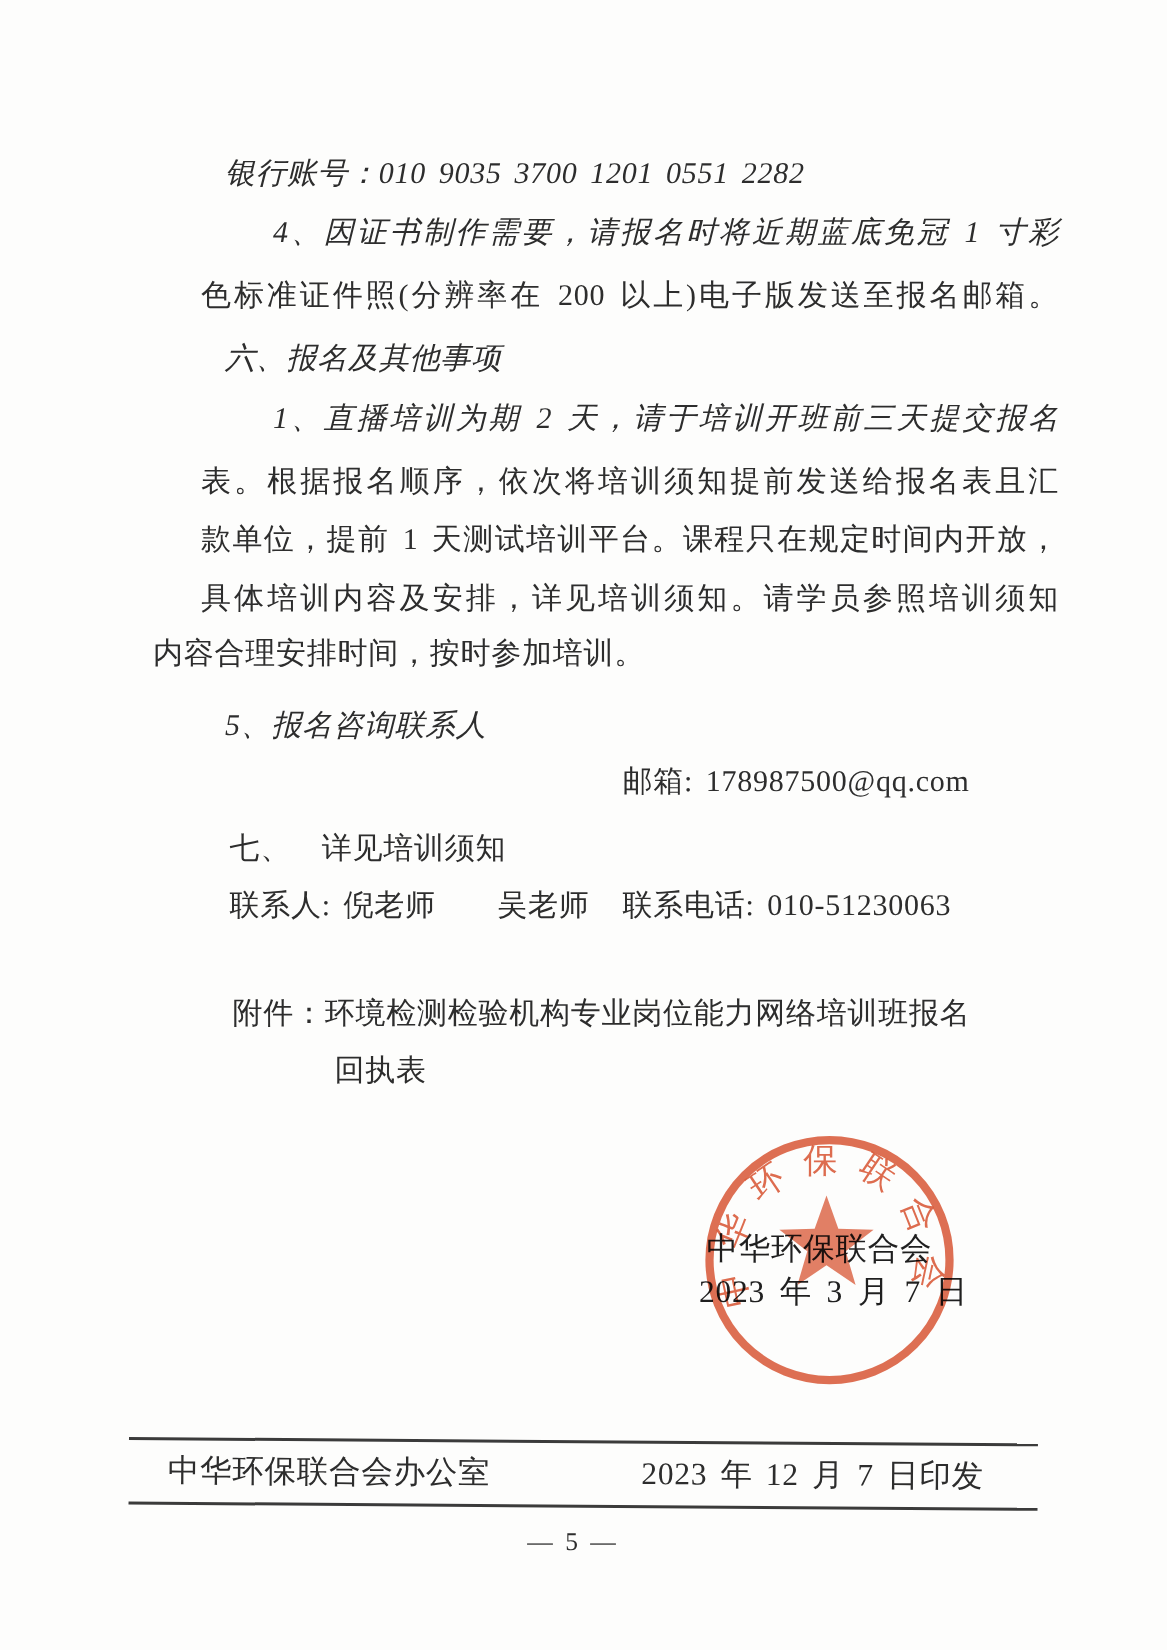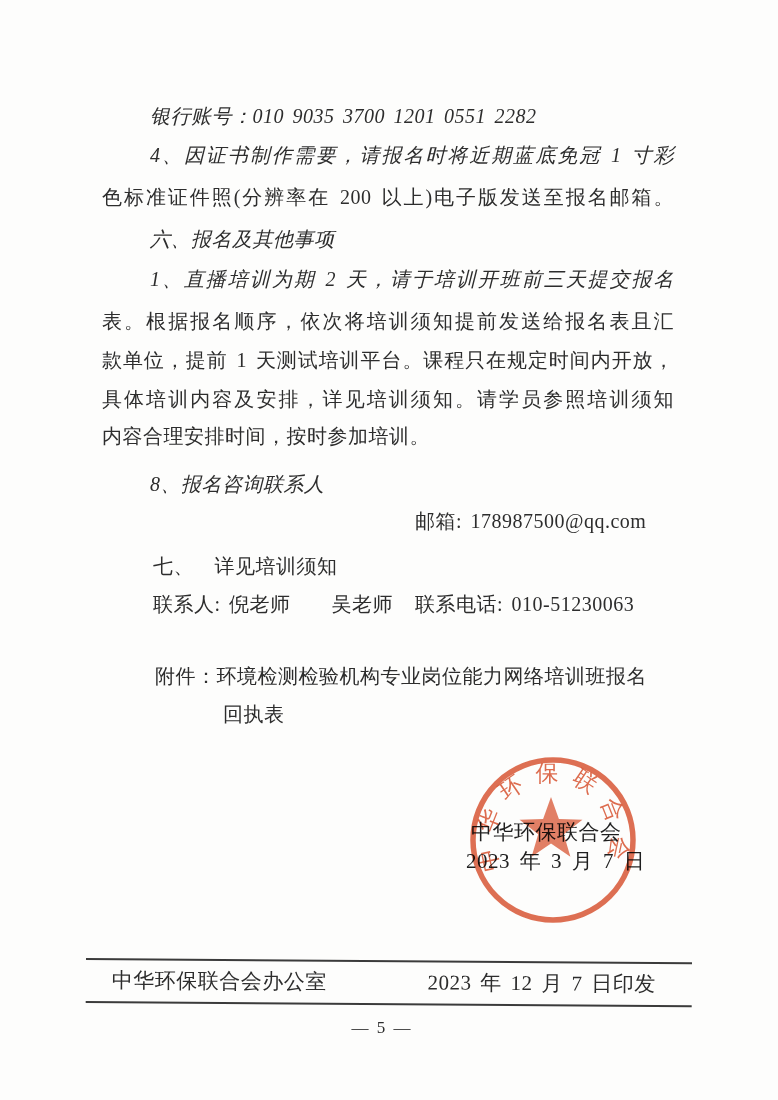--- a/index.html
+++ b/index.html
@@ -19,20 +19,21 @@
     letter-spacing:.5px;
     word-spacing:3px;
     white-space:pre;
     color:#2d2d2d;
   }
   .ind{text-indent:48px;font-style:italic;}
   .j{
     white-space:normal;
     text-align:justify;
     text-align-last:justify;
+    margin-left:32px;
   }
   .free{
     position:absolute;
     font-size:20px;line-height:30px;
     letter-spacing:.5px;word-spacing:3px;
     white-space:pre;
   }
   .sig{
     position:absolute;
     font-size:21px;line-height:28px;
@@ -76,21 +77,21 @@
 
   <div class="line ind" style="top:101px">银行账号：010 9035 3700 1201 0551 2282</div>
   <div class="line ind j" style="top:140px">4、因证书制作需要，请报名时将近期蓝底免冠 1 寸彩</div>
   <div class="line j" style="top:182px">色标准证件照(分辨率在 200 以上)电子版发送至报名邮箱。</div>
   <div class="line ind" style="top:224px">六、报名及其他事项</div>
   <div class="line ind j" style="top:264px">1、直播培训为期 2 天，请于培训开班前三天提交报名</div>
   <div class="line j" style="top:306px">表。根据报名顺序，依次将培训须知提前发送给报名表且汇</div>
   <div class="line j" style="top:345px">款单位，提前 1 天测试培训平台。课程只在规定时间内开放，</div>
   <div class="line" style="top:421px">内容合理安排时间，按时参加培训。</div>
   <div class="line j" style="top:384px">具体培训内容及安排，详见培训须知。请学员参照培训须知</div>
-  <div class="line ind" style="top:469px">8、报名咨询联系人</div>
+  <div class="line ind" style="top:469px">5、报名咨询联系人</div>
 
   <div class="free" style="left:415px;top:506px">邮箱: 178987500@qq.com</div>
 
   <div class="free" style="left:153px;top:551px">七、　详见培训须知</div>
 
   <div class="free" style="left:153px;top:589px">联系人: 倪老师　　吴老师</div>
   <div class="free" style="left:415px;top:589px">联系电话: 010-51230063</div>
 
   <div class="free" style="left:155px;top:661px">附件：环境检测检验机构专业岗位能力网络培训班报名</div>
   <div class="free" style="left:223px;top:699px">回执表</div>

